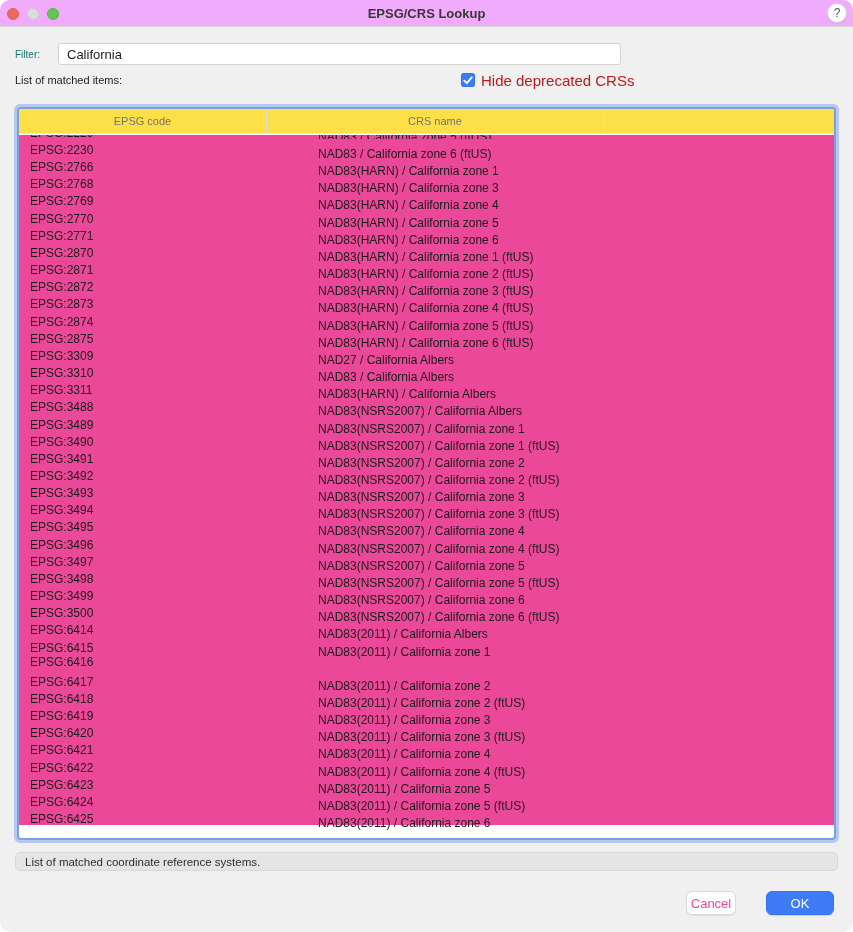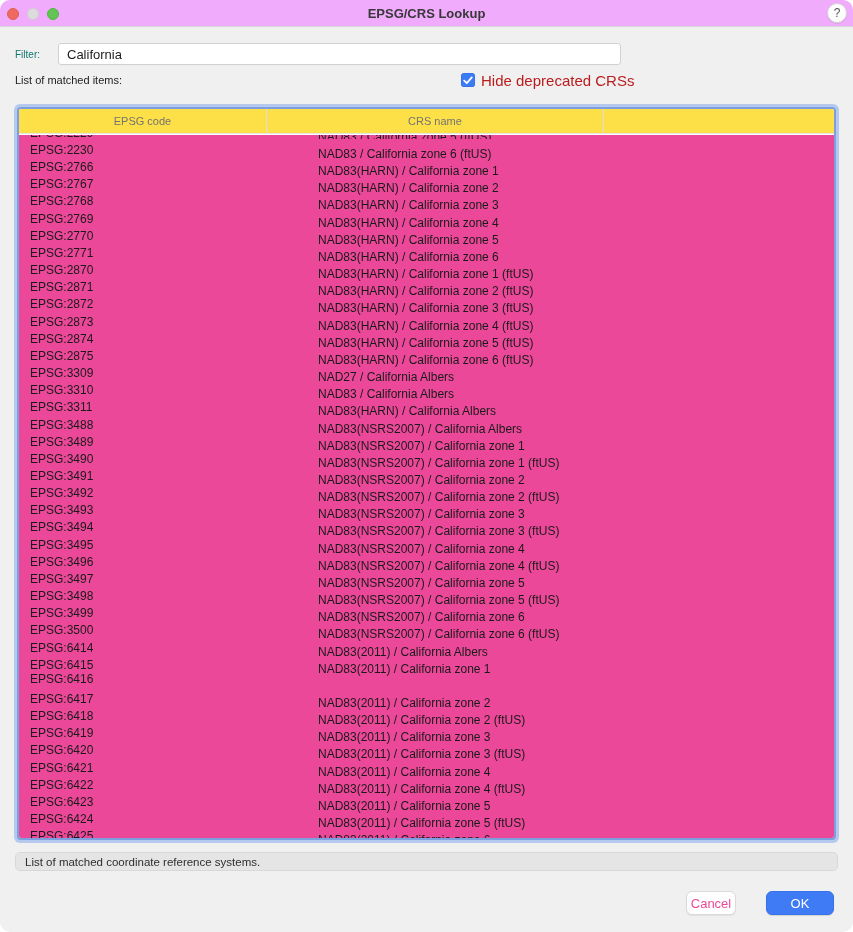--- a/index.html
+++ b/index.html
@@ -172,25 +172,20 @@
       <div class="td-name">NAD83 / California zone 6 (ftUS)</div>
       <div></div>
     </div>
 
     <div class="trow">
       <div class="td-code">EPSG:2766</div>
       <div class="td-name">NAD83(HARN) / California zone 1</div>
       <div></div>
     </div>
 
-    <div class="trow">
-      <div class="td-code">EPSG:2767</div>
-      <div class="td-name">NAD83(HARN) / California zone 2</div>
-      <div></div>
-    </div>
 
     <div class="trow">
       <div class="td-code">EPSG:2768</div>
       <div class="td-name">NAD83(HARN) / California zone 3</div>
       <div></div>
     </div>
 
     <div class="trow">
       <div class="td-code">EPSG:2769</div>
       <div class="td-name">NAD83(HARN) / California zone 4</div>

